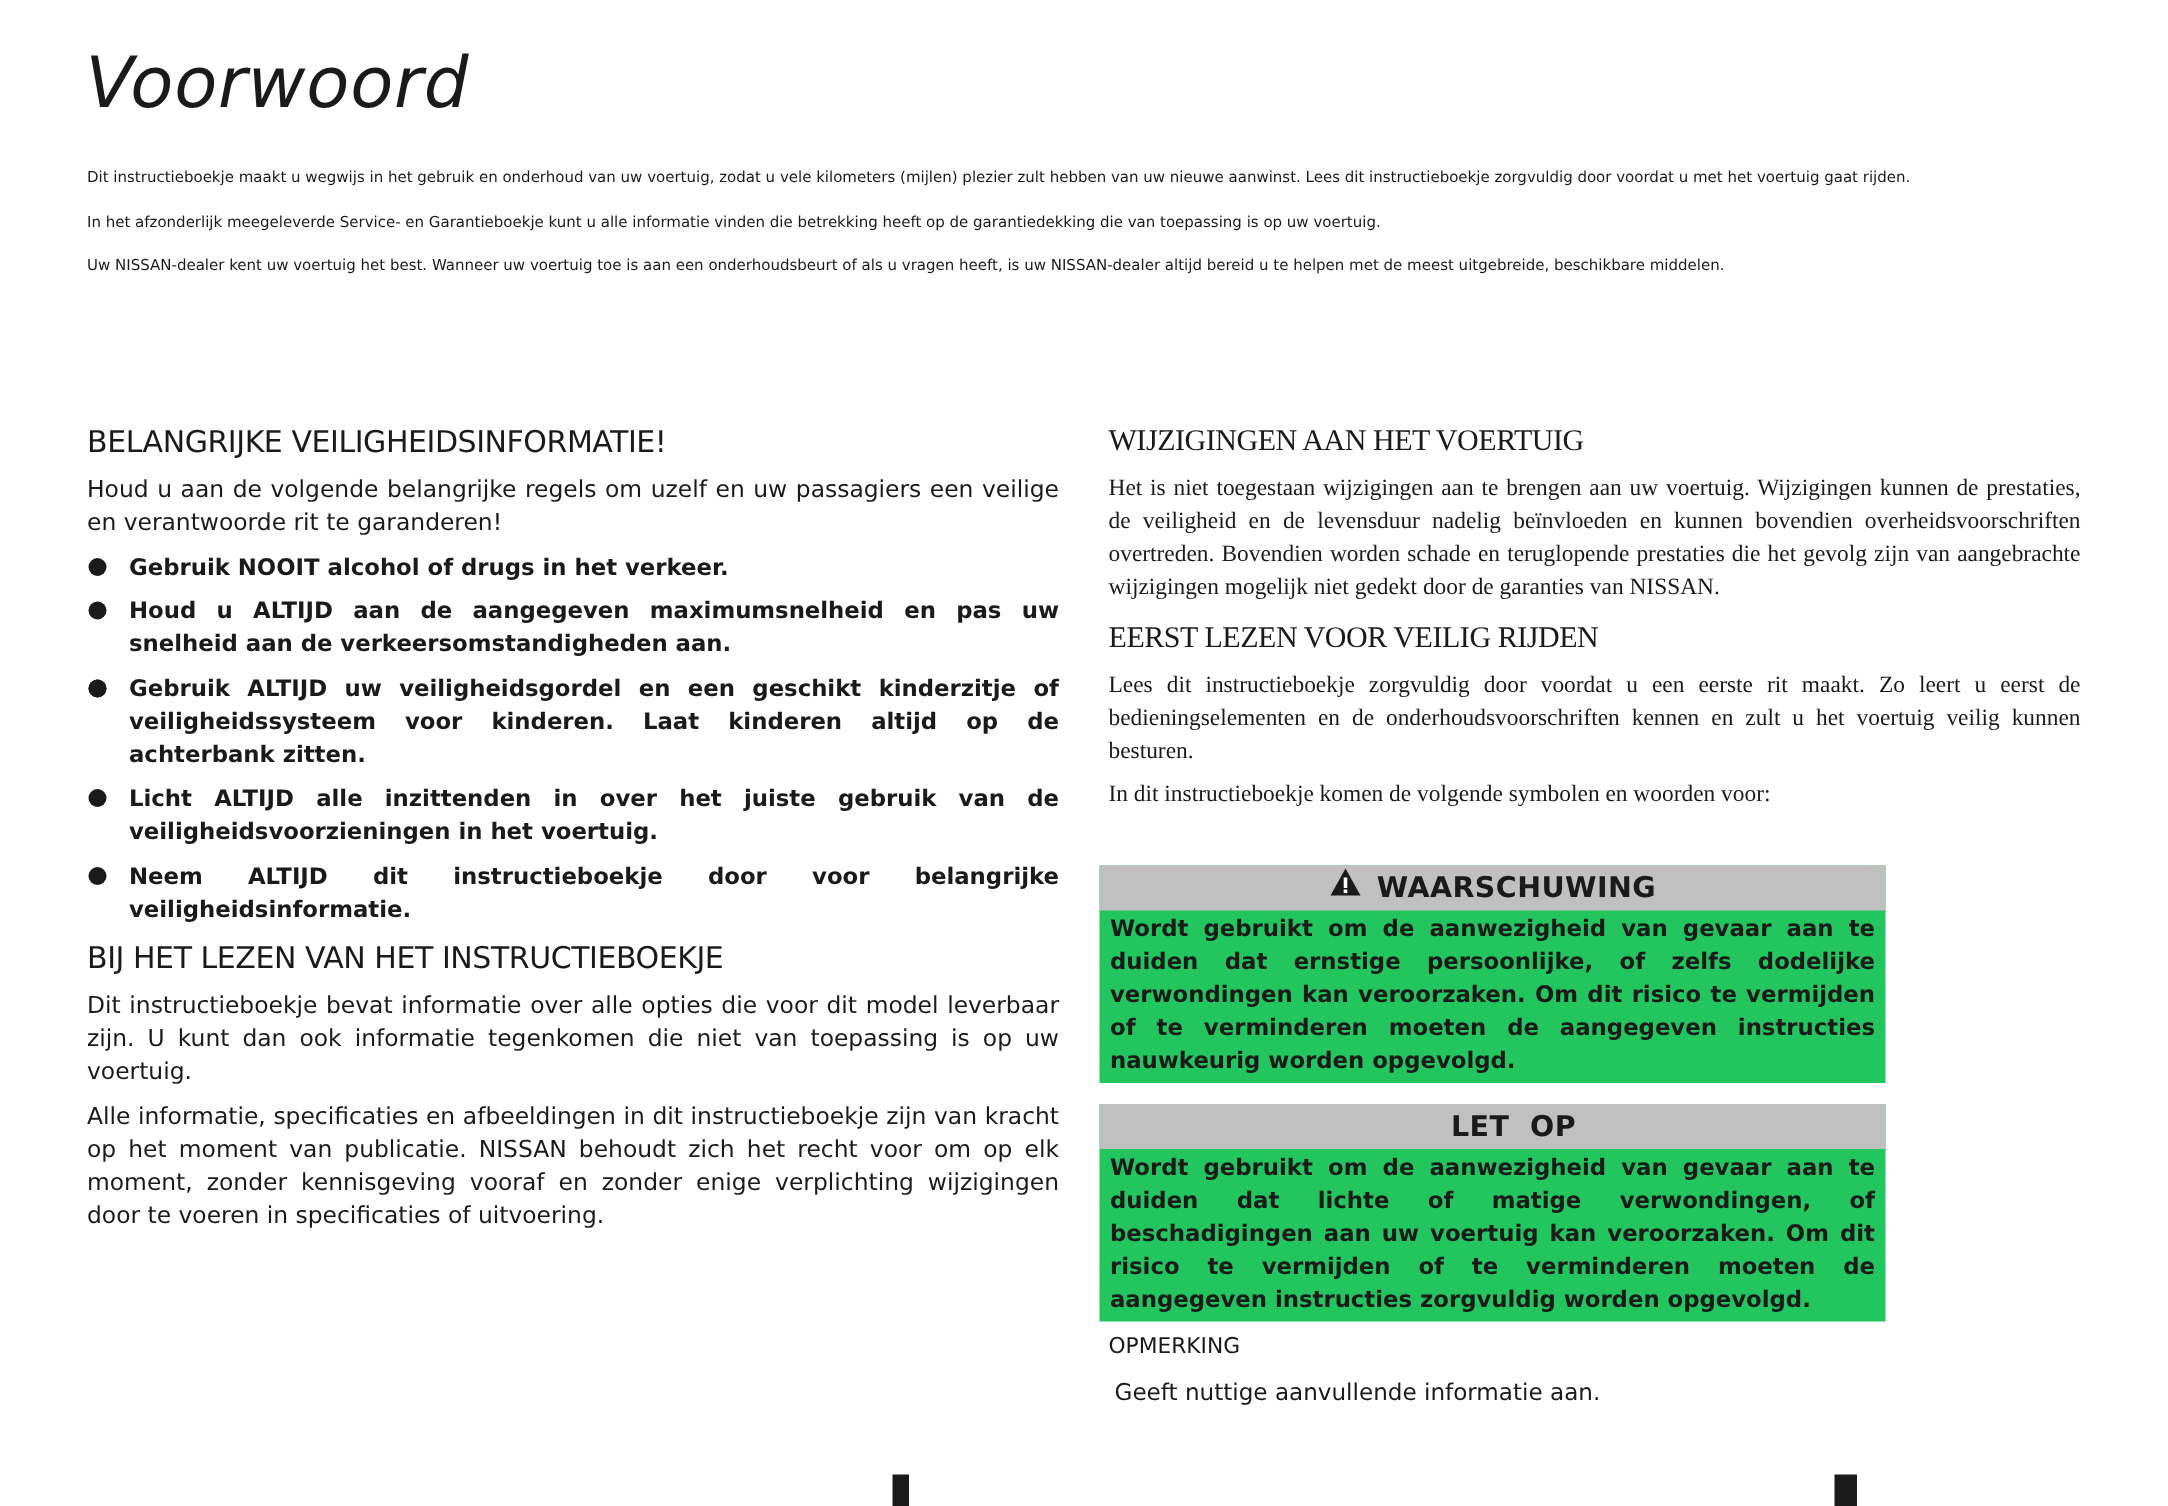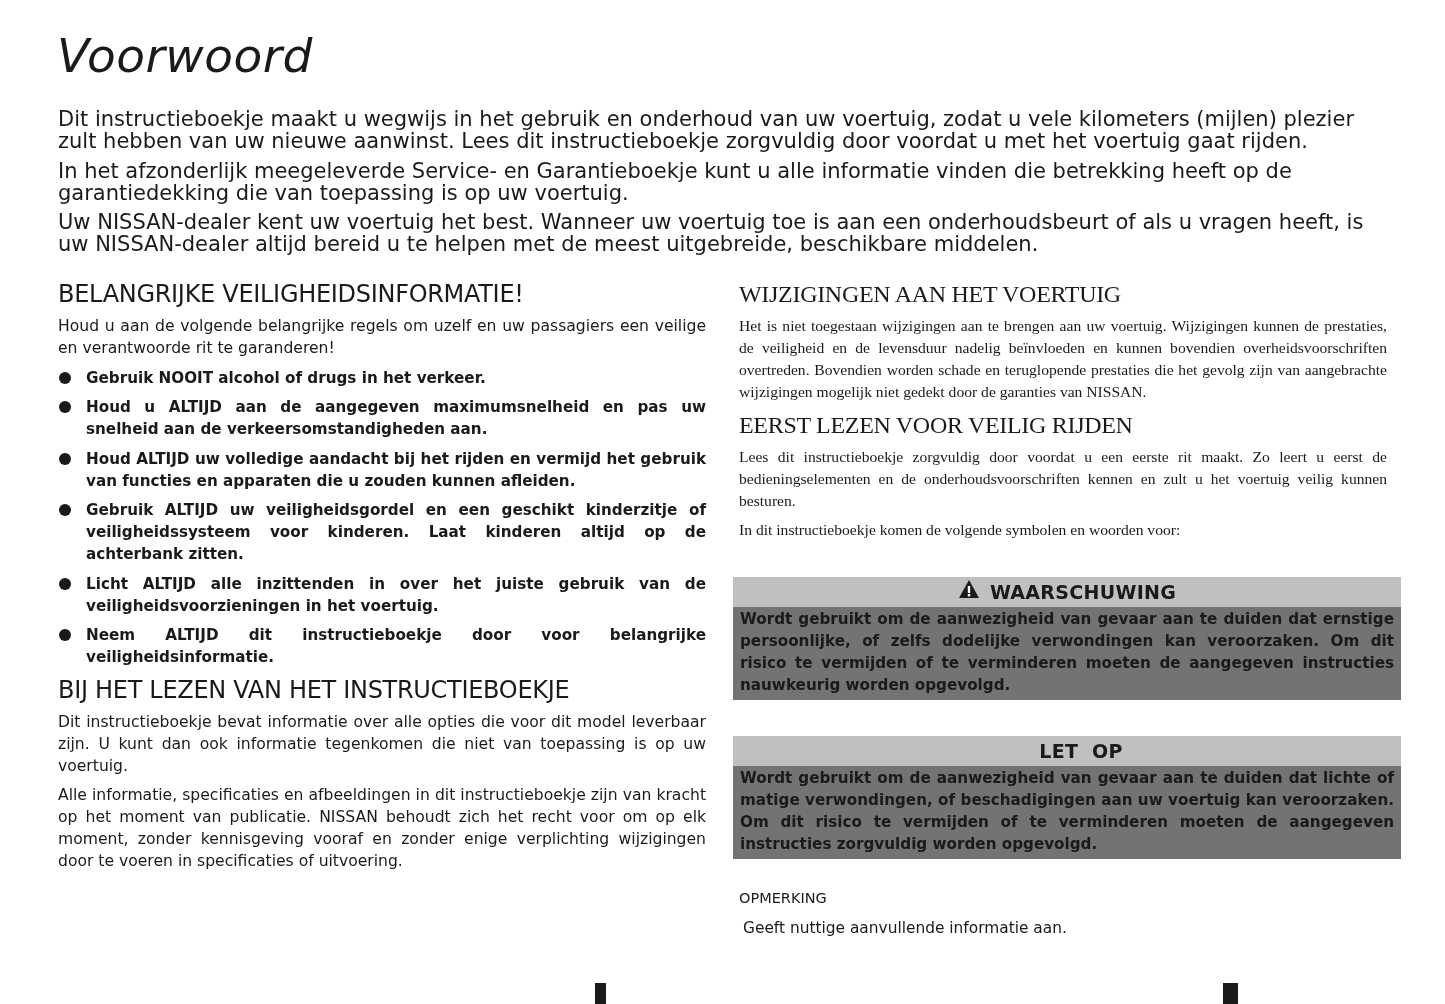--- a/index.html
+++ b/index.html
@@ -8,45 +8,45 @@
     font-family: "DejaVu Sans", sans-serif; color: #1a1a1a;
   }
   .title {
     position: absolute; left: 57px; top: 28px;
     font-size: 47px; font-weight: normal; letter-spacing: 0.5px; margin: 0;
     font-family: "DejaVu Sans", sans-serif;
     font-style: italic;
   }
   .intro {
     position: absolute; left: 58px; top: 108px; width: 1330px;
-    font-size: 21px; line-height: 22px;
+    font-size: 10px; line-height: 22px;
   }
   .intro p { margin: 0 0 7.5px 0; text-align: left; }
   .col {
     position: absolute; top: 280px; width: 648px;
     font-size: 15.6px; line-height: 22px;
   }
   .col.left { left: 58px; }
   .col.right { left: 739px; font-family: Liberation Serif, serif; }
   .col h2 {
-    font-size: 24px; font-weight: normal; margin: 0 0 7px 0; line-height: 28px;
+    font-size: 20px; font-weight: normal; margin: 0 0 7px 0; line-height: 28px;
     letter-spacing: -0.3px;
   }
   .col p { margin: 0 0 7.5px 0; text-align: justify; }
   .bullets { list-style: none; margin: 0; padding: 0; }
   .bullets li {
     position: relative; padding-left: 28px; margin: 0 0 7.5px 0;
     font-weight: bold; text-align: justify; font-size: 15.2px;
   }
   .bullets li .dot {
     position: absolute; left: 1px; top: 5px; width: 12px; height: 12px;
     border-radius: 50%; background: #1a1a1a;
   }
   .box {
-    position: absolute; left: 733px; width: 668px; background: #737373;
+    position: absolute; left: 733px; width: 524px; background: #22c55e;
   }
   .box .head {
     background: #c0c0c0; height: 30px; line-height: 30px; text-align: center;
     font-weight: bold; font-size: 19px; letter-spacing: 0.3px;
     display: flex; align-items: center; justify-content: center; gap: 10px;
   }
   .box .body {
     padding: 1px 7px 4px 7px; font-weight: bold; font-size: 15.2px; line-height: 22px;
     text-align: justify;
   }
@@ -71,21 +71,21 @@
   <p>In het afzonderlijk meegeleverde Service- en Garantieboekje kunt u alle informatie vinden die betrekking heeft op de garantiedekking die van toepassing is op uw voertuig.</p>
   <p>Uw NISSAN-dealer kent uw voertuig het best. Wanneer uw voertuig toe is aan een onderhoudsbeurt of als u vragen heeft, is uw NISSAN-dealer altijd bereid u te helpen met de meest uitgebreide, beschikbare middelen.</p>
 </div>
 
 <div class="col left">
   <h2>BELANGRIJKE VEILIGHEIDSINFORMATIE!</h2>
   <p>Houd u aan de volgende belangrijke regels om uzelf en uw passagiers een veilige en verantwoorde rit te garanderen!</p>
   <ul class="bullets">
     <li><span class="dot"></span><span>Gebruik NOOIT alcohol of drugs in het verkeer.</span></li>
     <li><span class="dot"></span><span>Houd u ALTIJD aan de aangegeven maximumsnelheid en pas uw snelheid aan de verkeersomstandigheden aan.</span></li>
-    <li><span class="dot"></span><span>Houd ALTIJD uw volledige aandacht bij het rijden en vermijd het gebruik van functies en apparaten die u zouden kunnen afleiden.</span></li>
+    <li><span class="dot"></span></li>
     <li><span class="dot"></span><span>Gebruik ALTIJD uw veiligheidsgordel en een geschikt kinderzitje of veiligheidssysteem voor kinderen. Laat kinderen altijd op de achterbank zitten.</span></li>
     <li><span class="dot"></span><span>Licht ALTIJD alle inzittenden in over het juiste gebruik van de veiligheidsvoorzieningen in het voertuig.</span></li>
     <li><span class="dot"></span><span>Neem ALTIJD dit instructieboekje door voor belangrijke veiligheidsinformatie.</span></li>
   </ul>
   <h2>BIJ HET LEZEN VAN HET INSTRUCTIEBOEKJE</h2>
   <p>Dit instructieboekje bevat informatie over alle opties die voor dit model leverbaar zijn. U kunt dan ook informatie tegenkomen die niet van toepassing is op uw voertuig.</p>
   <p>Alle informatie, specificaties en afbeeldingen in dit instructieboekje zijn van kracht op het moment van publicatie. NISSAN behoudt zich het recht voor om op elk moment, zonder kennisgeving vooraf en zonder enige verplichting wijzigingen door te voeren in specificaties of uitvoering.</p>
 </div>
 
 <div class="col right">

